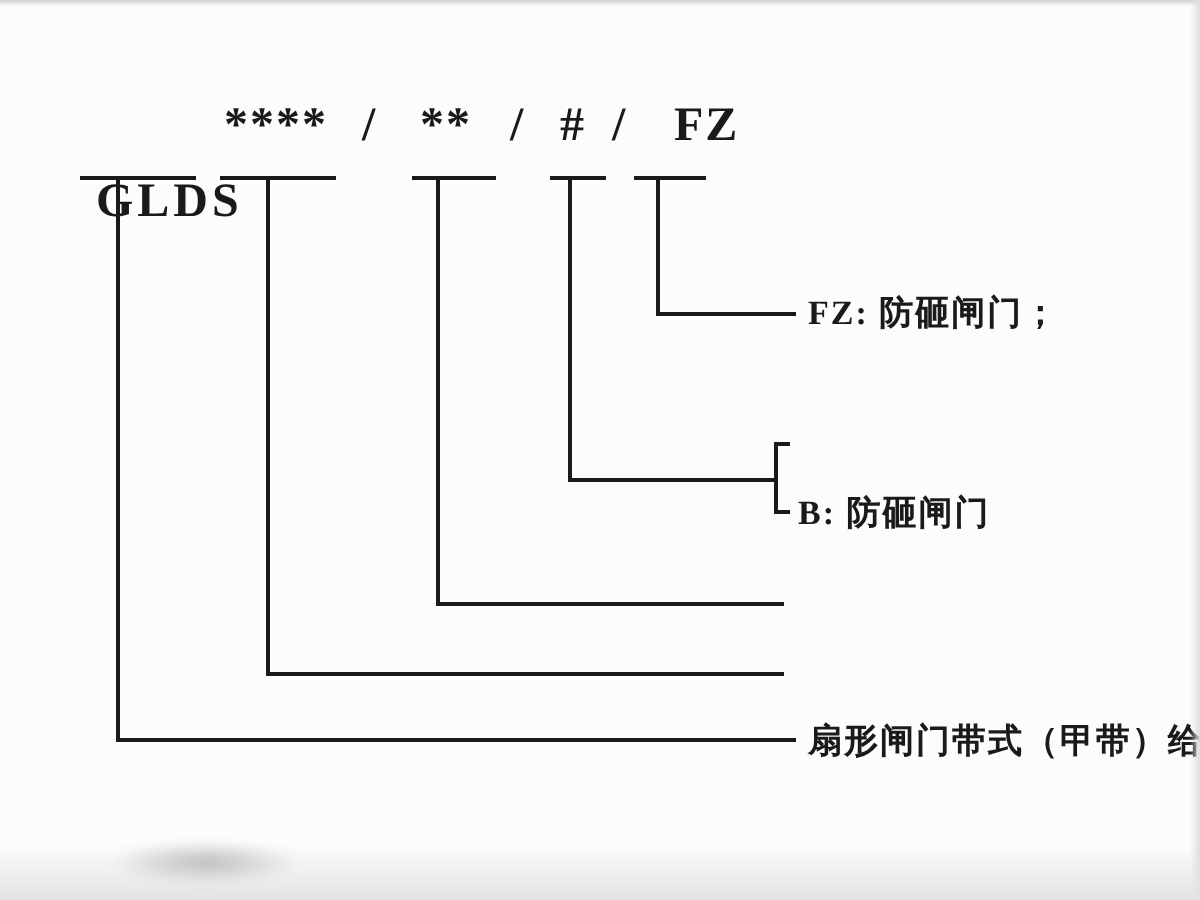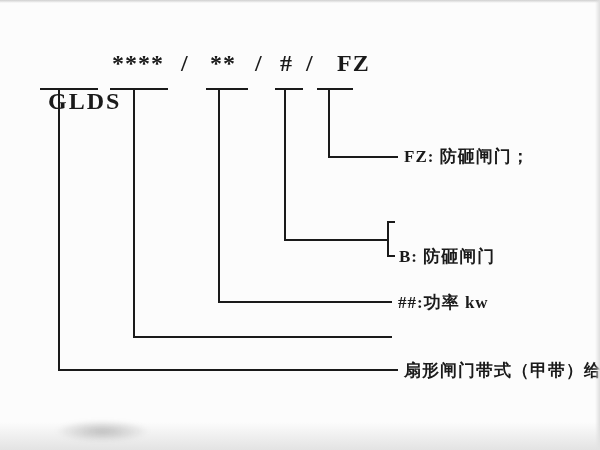--- a/index.html
+++ b/index.html
@@ -91,21 +91,20 @@
   <div class="line h-power"></div>
   <div class="line h-capacity"></div>
   <div class="line h-machine"></div>
 
   <div class="line br-v"></div>
   <div class="line br-top"></div>
   <div class="line br-bot"></div>
 
   <span class="lbl lb-fz1">FZ: 防砸闸门；</span>
   <span class="lbl lb-b">B: 防砸闸门</span>
-  <span class="lbl lb-power">##:功率 kw</span>
   <span class="lbl lb-machine">扇形闸门带式（甲带）给料机</span>
 
   <div class="edge-top"></div>
   <div class="edge-right"></div>
   <div class="edge-bottom"></div>
   <div class="smudge"></div>
 
 </div>
 
 </body></html>

